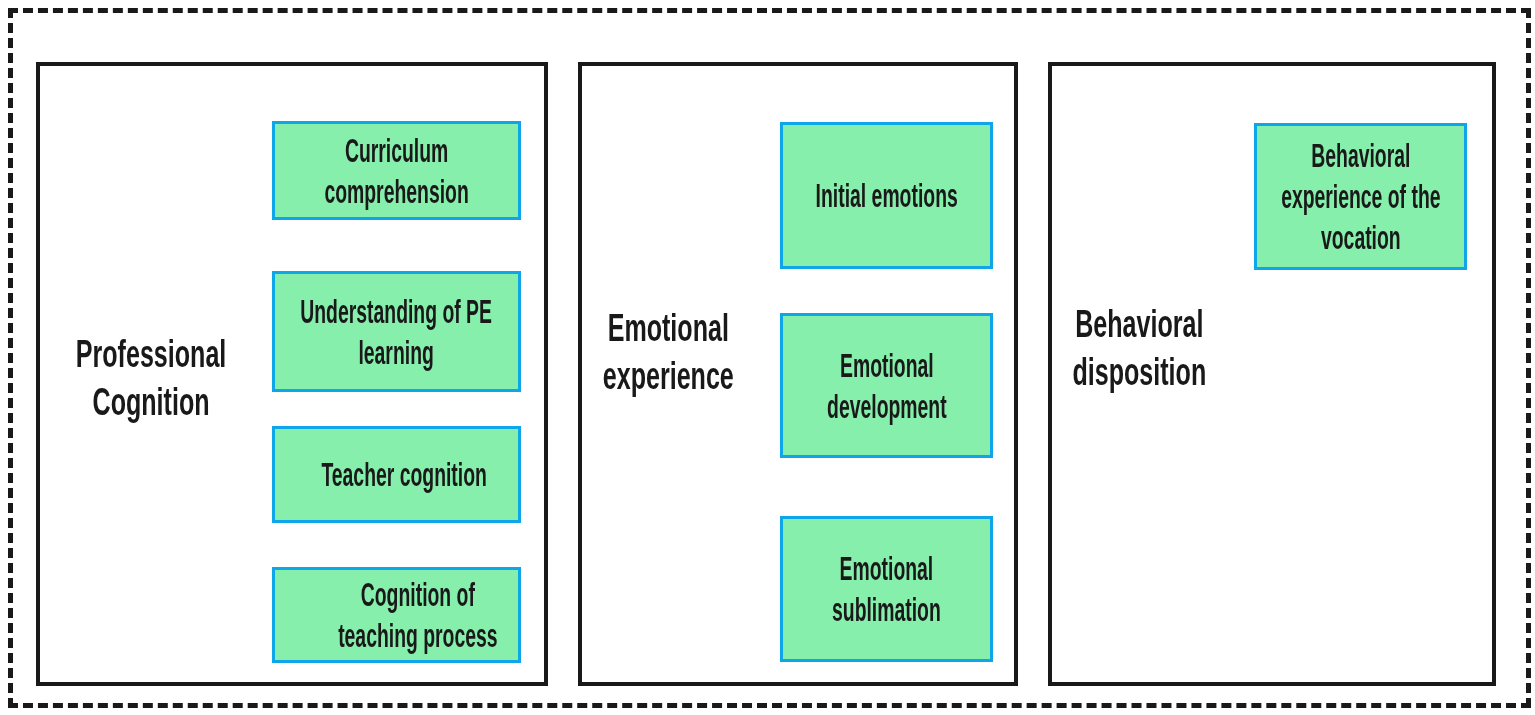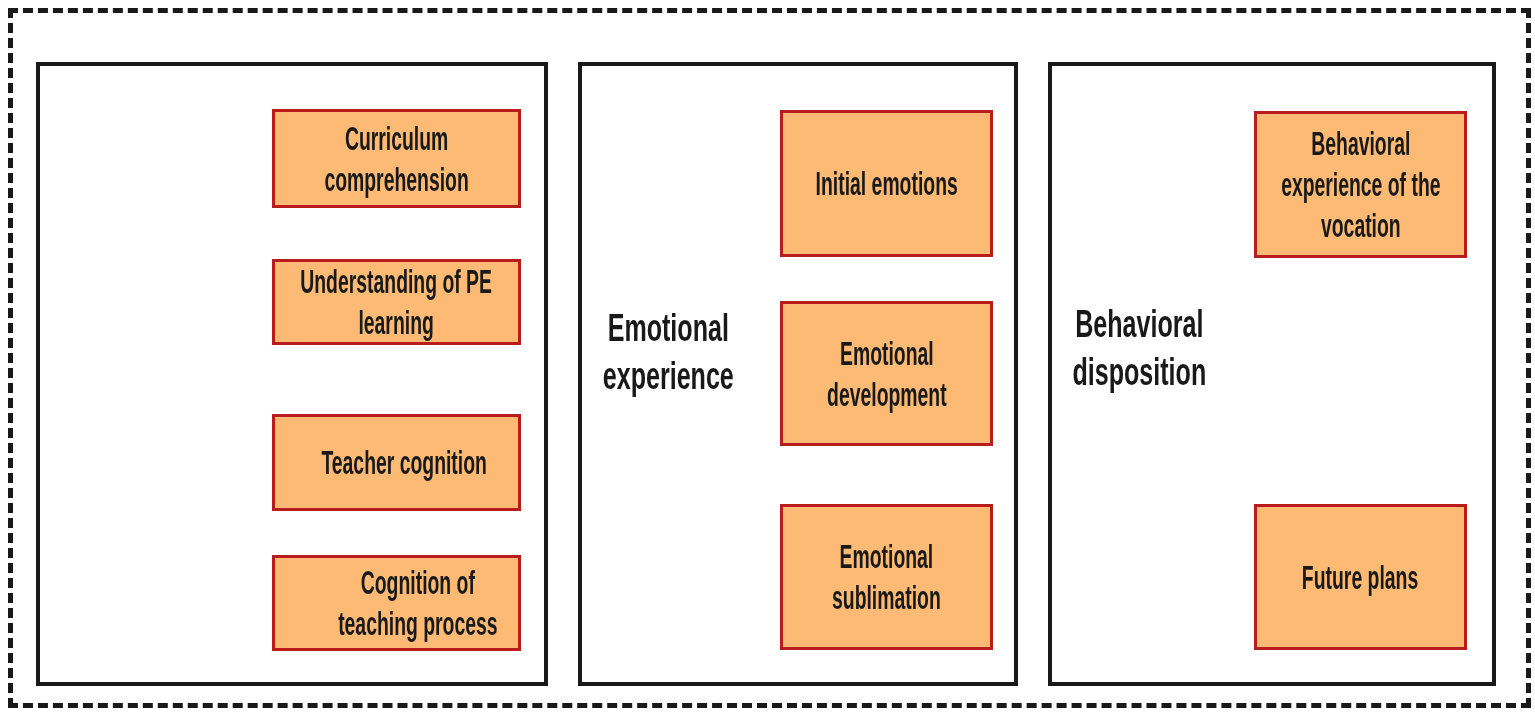--- a/index.html
+++ b/index.html
@@ -52,41 +52,42 @@
     text-align: center;
     font-size: 38px;
     line-height: 48px;
     font-weight: 700;
     transform: scaleX(0.66);
     transform-origin: 50% 50%;
   }
 
   .node {
     position: absolute;
-    border: 3px solid #b91c1c;
+    border: 3px solid #0ea5e9;
     box-sizing: border-box;
-    background: #fdba74;
+    background: #86efac;
     display: flex;
     align-items: center;
     justify-content: center;
+    margin-top: 12px;
   }
   .node-txt {
     display: inline-block;
     white-space: pre;
     text-align: center;
     font-size: 34px;
     line-height: 41px;
     font-weight: 700;
     transform: scaleX(0.57);
     transform-origin: 50% 50%;
   }
 
   
   .p1-n1 { left: 232px; top: 43px;  width: 249px; height: 99px; }
-  .p1-n2 { left: 232px; top: 193px; width: 249px; height: 86px; }
+  .p1-n2 { left: 232px; top: 193px; width: 249px; height: 121px; }
   .p1-n3 { left: 232px; top: 348px; width: 249px; height: 97px; padding-left: 16px; }
   .p1-n4 { left: 232px; top: 489px; width: 249px; height: 96px; padding-left: 42px; }
 
   
   .p2-n1 { left: 198px; top: 44px;  width: 213px; height: 147px; }
   .p2-n2 { left: 198px; top: 235px; width: 213px; height: 145px; }
   .p2-n3 { left: 198px; top: 438px; width: 213px; height: 146px; }
 
   
   .p3-n1 { left: 202px; top: 45px;  width: 213px; height: 147px; }
@@ -94,20 +95,24 @@
   .p3-n3 { left: 202px; top: 438px; width: 213px; height: 146px; }
 </style>
 </head>
 <body>
 
 <div class="canvas">
 
   <div class="outer-dashed"></div>
 
   <section class="panel panel-1">
+    <div class="panel-label">
+      <span class="label-txt">Professional
+Cognition</span>
+    </div>
     <div class="node p1-n1">
       <span class="node-txt">Curriculum
 comprehension</span>
     </div>
     <div class="node p1-n2">
       <span class="node-txt">Understanding of PE
 learning</span>
     </div>
     <div class="node p1-n3">
       <span class="node-txt">Teacher cognition</span>
@@ -139,18 +144,15 @@
   <section class="panel panel-3">
     <div class="panel-label">
       <span class="label-txt">Behavioral
 disposition</span>
     </div>
     <div class="node p3-n1">
       <span class="node-txt">Behavioral
 experience of the
 vocation</span>
     </div>
-    <div class="node p3-n3">
-      <span class="node-txt">Future plans</span>
-    </div>
   </section>
 
 </div>
 
 </body></html>

